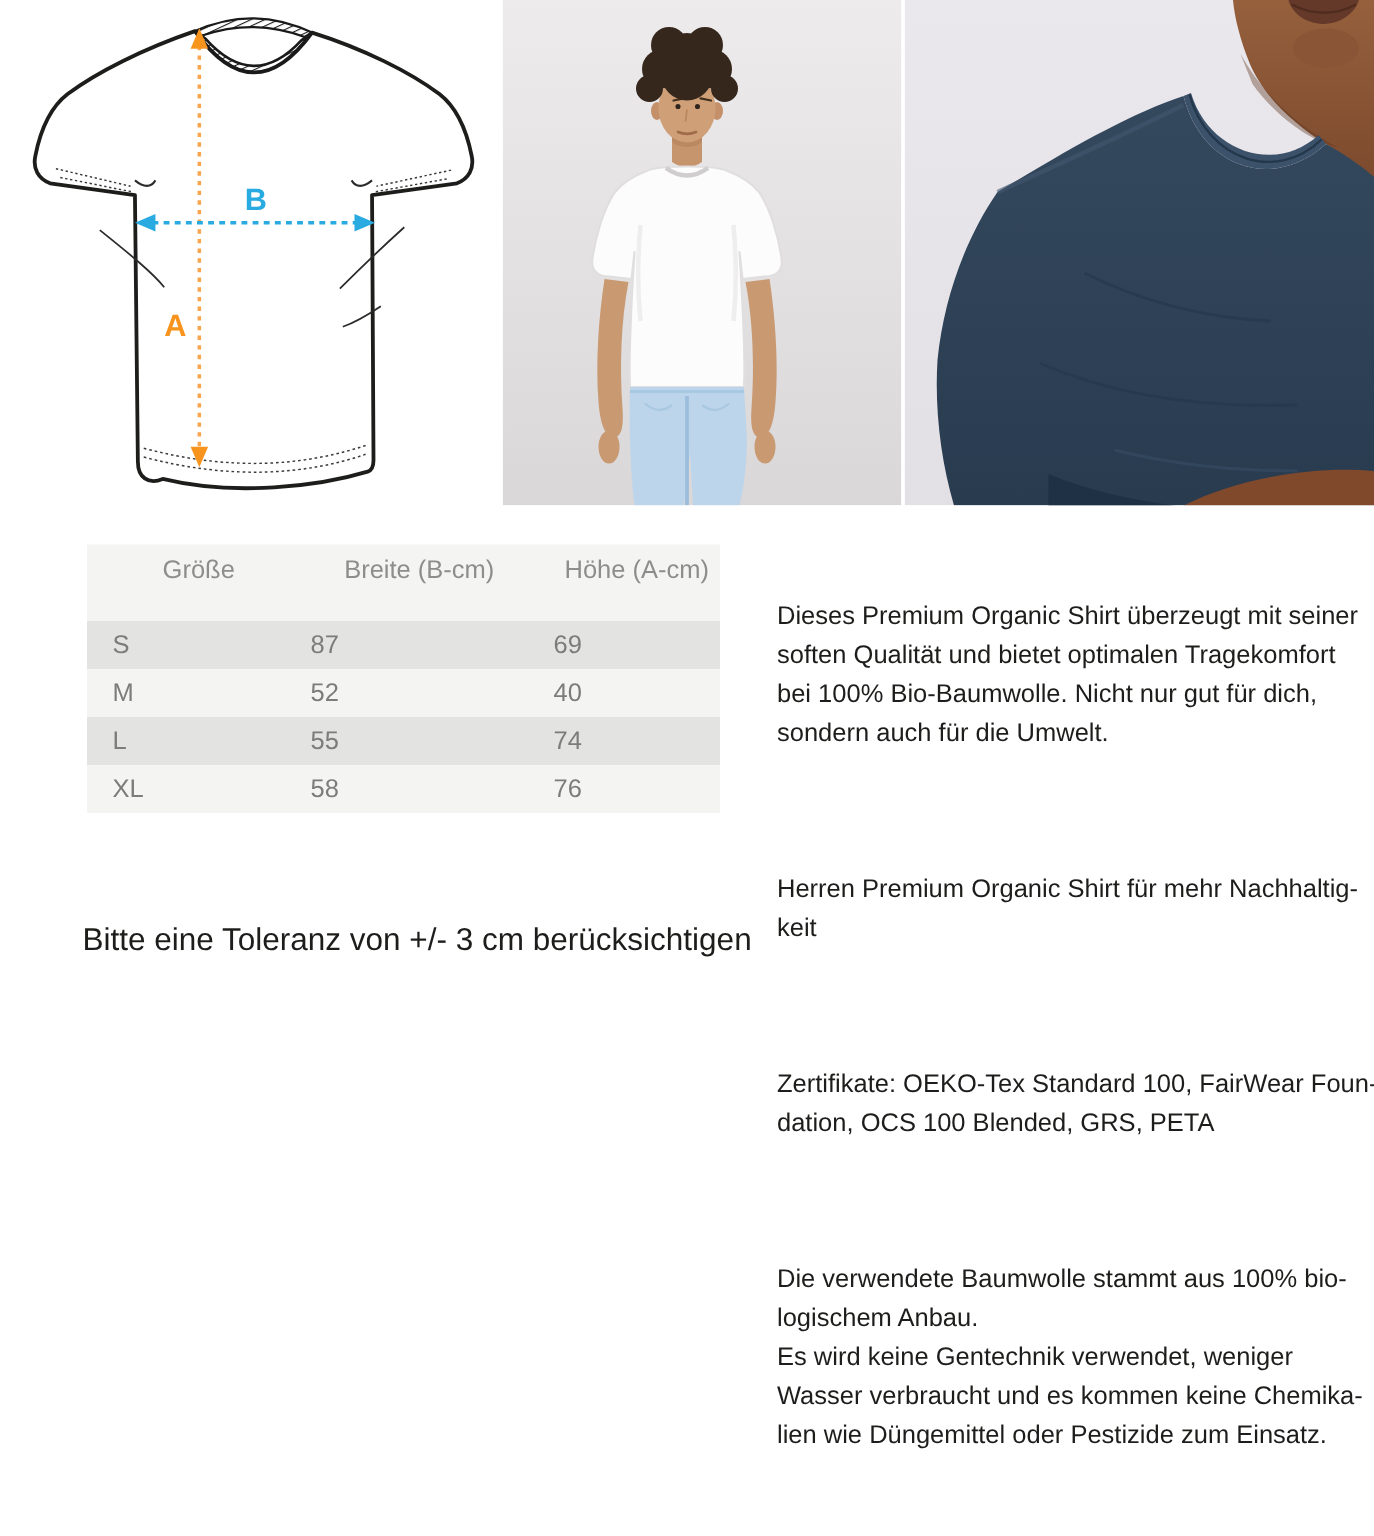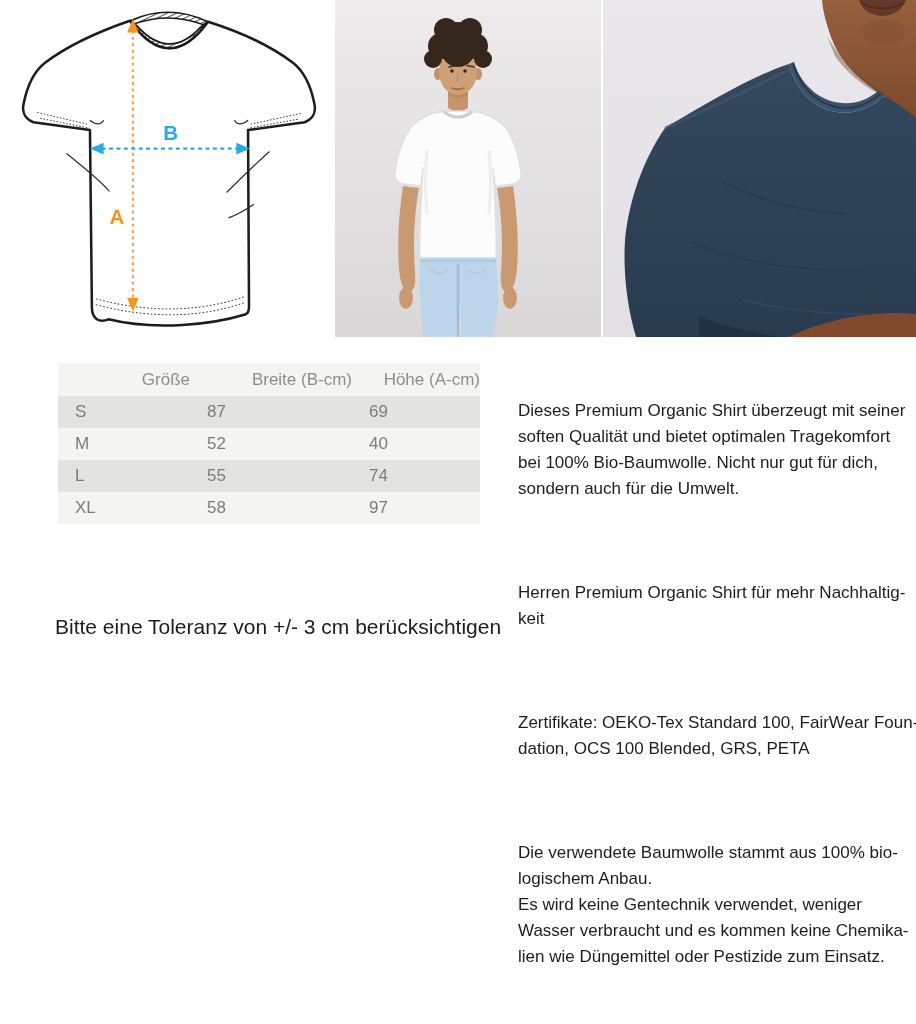--- a/index.html
+++ b/index.html
@@ -12,22 +12,22 @@
   #model-photo-panel{left:335px;top:0;width:266px;height:337px;}
   #detail-photo-panel{left:603px;top:0;width:313px;height:337px;}
   .panel svg{display:block;width:100%;height:100%;}
 
   
   table.size-table{
     position:absolute;left:58px;top:363px;width:422px;
     border-collapse:collapse;table-layout:fixed;font-size:17px;
   }
   table.size-table th{
-    font-weight:400;text-align:right;color:#8d8d8b;background:#f4f4f2;
-    height:33px;padding:0 0 0 17px;
+    font-weight:400;text-align:center;color:#8d8d8b;background:#f4f4f2;
+    height:33px;padding:0 0 18px 17px;
   }
   table.size-table td{
     color:#7c7c7a;height:32px;padding:0 0 0 17px;
   }
   table.size-table col.c1{width:132px;}
   table.size-table col.c2{width:162px;}
   table.size-table col.c3{width:128px;}
   tr.row-dark td{background:#e3e3e1;}
   tr.row-light td{background:#f4f4f2;}
 
@@ -239,21 +239,21 @@
         <td>40</td>
       </tr>
       <tr class="row-dark">
         <td>L</td>
         <td>55</td>
         <td>74</td>
       </tr>
       <tr class="row-light">
         <td>XL</td>
         <td>58</td>
-        <td>97</td>
+        <td>76</td>
       </tr>
     </tbody>
   </table>
 
   <div class="tolerance">Bitte eine Toleranz von +/- 3 cm berücksichtigen</div>
 
   <div class="description">
     <p>Dieses Premium Organic Shirt überzeugt mit seiner
 soften Qualität und bietet optimalen Tragekomfort
 bei 100% Bio-Baumwolle. Nicht nur gut für dich,

